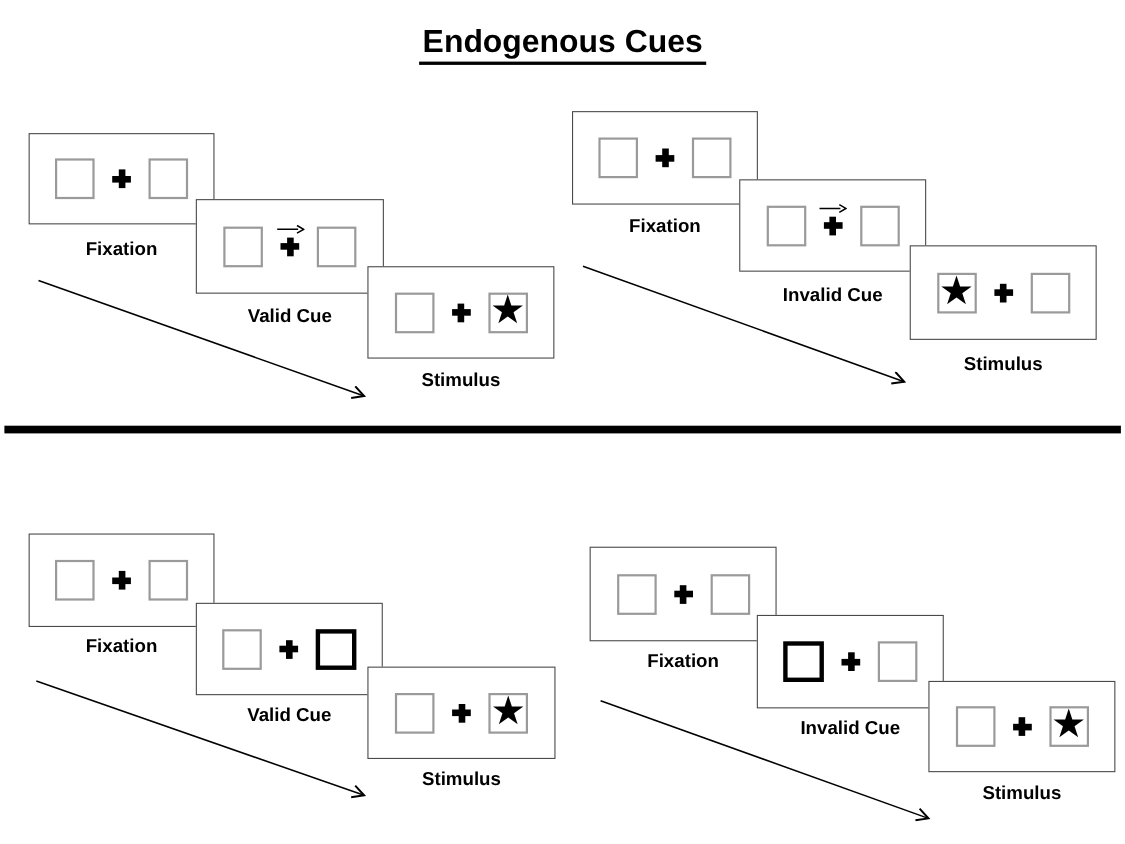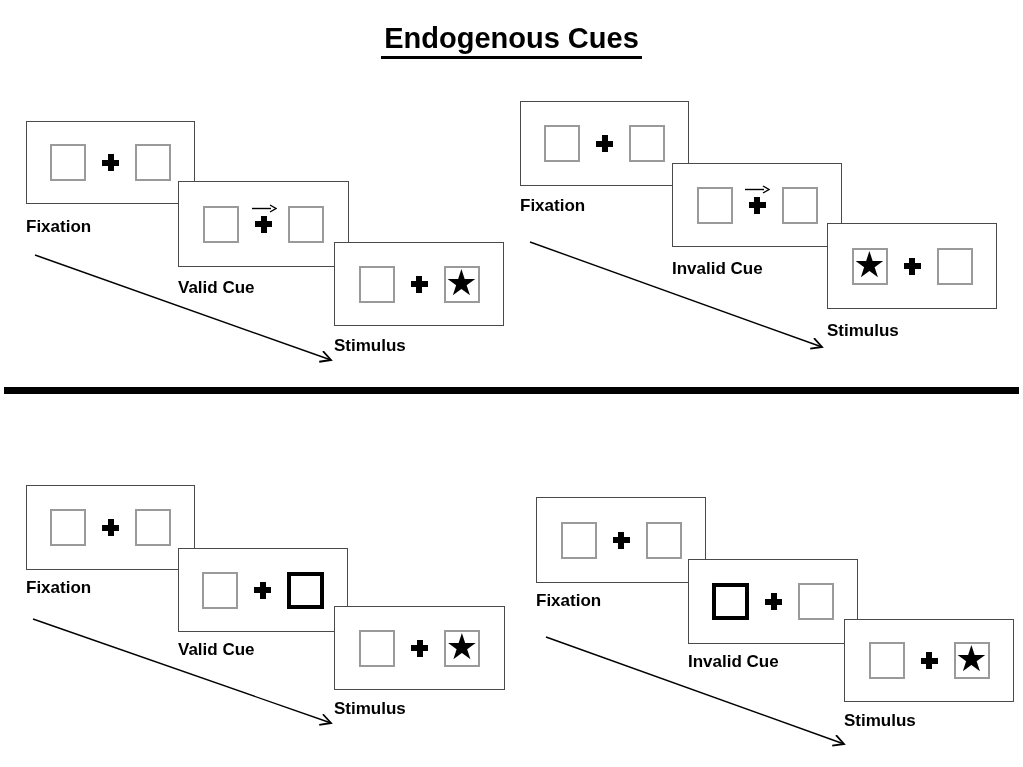--- a/index.html
+++ b/index.html
@@ -12,21 +12,21 @@
          display:flex;align-items:center;justify-content:center;gap:16px;}
   .square{width:36px;height:37px;box-sizing:border-box;border:2px solid #9a9a9a;background:#fff;
           display:flex;align-items:center;justify-content:center;}
   .square.bold{border:4px solid #000;width:37px;height:37px;}
   .mid{position:relative;width:17px;height:17px;flex:0 0 auto;}
   .plus{position:absolute;left:0;top:0;width:17px;height:17px;}
   .plus::before{content:"";position:absolute;left:5.5px;top:0;width:6px;height:17px;background:#000;}
   .plus::after{content:"";position:absolute;top:5.5px;left:0;width:17px;height:6px;background:#000;}
   .cue-arrow{position:absolute;left:50%;transform:translateX(-50%);bottom:calc(100% + 3px);}
   .star{font-family:"DejaVu Sans",sans-serif;font-size:36px;line-height:36px;margin-top:-3px;}
-  .plabel{position:absolute;text-align:left;font-weight:bold;font-size:17px;line-height:19px;}
+  .plabel{position:absolute;text-align:center;font-weight:bold;font-size:17px;line-height:19px;}
   .divider{position:absolute;left:4px;top:387px;width:1015px;height:7px;background:#000;}
   .tarrow{position:absolute;}
   svg{display:block;}
 </style>
 </head>
 <body>
 
 <div class="stage">
 
   <div class="title" style="top:22px;">

